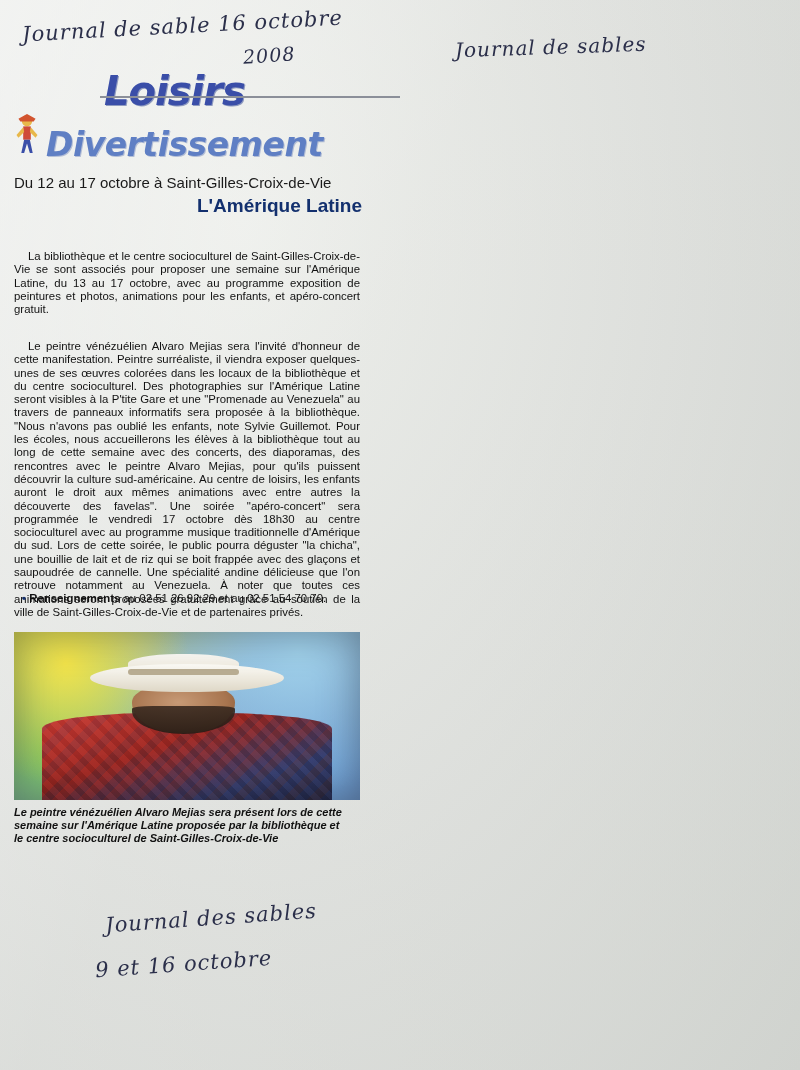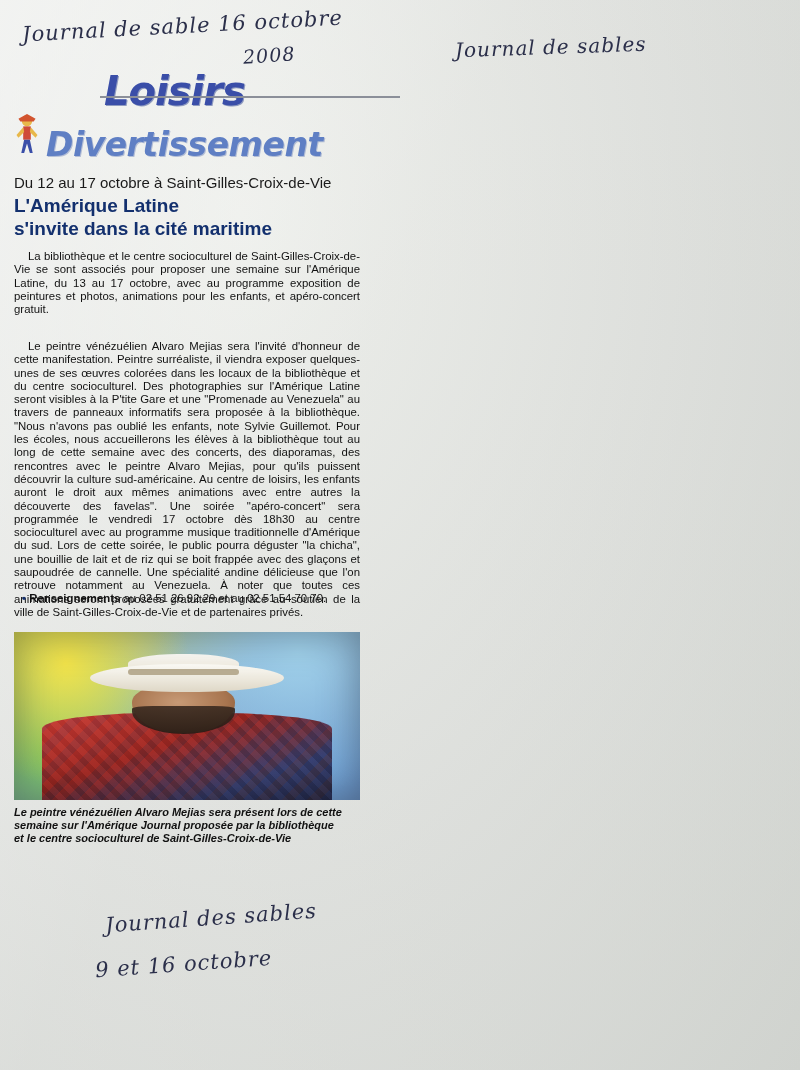--- a/index.html
+++ b/index.html
@@ -143,22 +143,21 @@
         <rect x="9" y="13" width="8" height="14" fill="#cf4b3a"></rect>
         <path d="M9 14 L2 22 L4 25 L10 19 Z" fill="#e8b84a"></path>
         <path d="M17 14 L24 22 L22 25 L16 19 Z" fill="#e8b84a"></path>
         <path d="M10 27 L7 41 L10 41 L13 31 L16 41 L19 41 L16 27 Z" fill="#3a4ea8"></path>
       </svg>
       <div class="divert" style="margin-left:32px;">Divertissement</div>
     </div>
 
     <div class="subhead" style="position:absolute;left:14px;top:174px;width:400px;">Du 12 au 17 octobre à Saint-Gilles-Croix-de-Vie</div>
 
-    <div class="title" style="position:absolute;left:14px;top:194px;width:360px;">L'Amérique Latine</div>
-    <div class="title" style="position:absolute;left:14px;top:217px;width:360px;">s'invite dans la cité maritime</div>
+    <div class="title" style="position:absolute;left:2px;top:194px;width:360px;text-align:right;">L'Amérique Latine</div>
 
     <div class="bodytext" style="position:absolute;left:14px;top:250px;width:346px;">
       <p>La bibliothèque et le centre socioculturel de Saint-Gilles-Croix-de-Vie se sont associés pour proposer une semaine sur l'Amérique Latine, du 13 au 17 octobre, avec au programme exposition de peintures et photos, animations pour les enfants, et apéro-concert gratuit.</p>
     </div>
 
     <div class="bodytext" style="position:absolute;left:14px;top:340px;width:346px;">
       <p>Le peintre vénézuélien Alvaro Mejias sera l'invité d'honneur de cette manifestation. Peintre surréaliste, il viendra exposer quelques-unes de ses œuvres colorées dans les locaux de la bibliothèque et du centre socioculturel. Des photographies sur l'Amérique Latine seront visibles à la P'tite Gare et une "Promenade au Venezuela" au travers de panneaux informatifs sera proposée à la bibliothèque. "Nous n'avons pas oublié les enfants, note Sylvie Guillemot. Pour les écoles, nous accueillerons les élèves à la bibliothèque tout au long de cette semaine avec des concerts, des diaporamas, des rencontres avec le peintre Alvaro Mejias, pour qu'ils puissent découvrir la culture sud-américaine. Au centre de loisirs, les enfants auront le droit aux mêmes animations avec entre autres la découverte des favelas". Une soirée "apéro-concert" sera programmée le vendredi 17 octobre dès 18h30 au centre socioculturel avec au programme musique traditionnelle d'Amérique du sud. Lors de cette soirée, le public pourra déguster "la chicha", une bouillie de lait et de riz qui se boit frappée avec des glaçons et saupoudrée de cannelle. Une spécialité andine délicieuse que l'on retrouve notamment au Venezuela. À noter que toutes ces animations seront proposées gratuitement grâce au soutien de la ville de Saint-Gilles-Croix-de-Vie et de partenaires privés.</p>
     </div>
 
     <div class="renseign" style="position:absolute;left:22px;top:592px;width:346px;">
@@ -172,21 +171,21 @@
       <div class="bodyfig"></div>
       <div class="shirtpat"></div>
       <div class="face"></div>
       <div class="beard"></div>
       <div class="hatcrown"></div>
       <div class="hat"></div>
       <div class="hatband"></div>
       <div class="vig"></div>
     </div>
 
-    <div class="caption" style="position:absolute;left:14px;top:806px;width:330px;">Le peintre vénézuélien Alvaro Mejias sera présent lors de cette semaine sur l'Amérique Journal proposée par la bibliothèque et le centre socioculturel de Saint-Gilles-Croix-de-Vie</div>
+    <div class="caption" style="position:absolute;left:14px;top:806px;width:330px;">Le peintre vénézuélien Alvaro Mejias sera présent lors de cette semaine sur l'Amérique Latine proposée par la bibliothèque et le centre socioculturel de Saint-Gilles-Croix-de-Vie</div>
   </div>
 
   <div class="col right">
     
     
 
     
 
     
 

